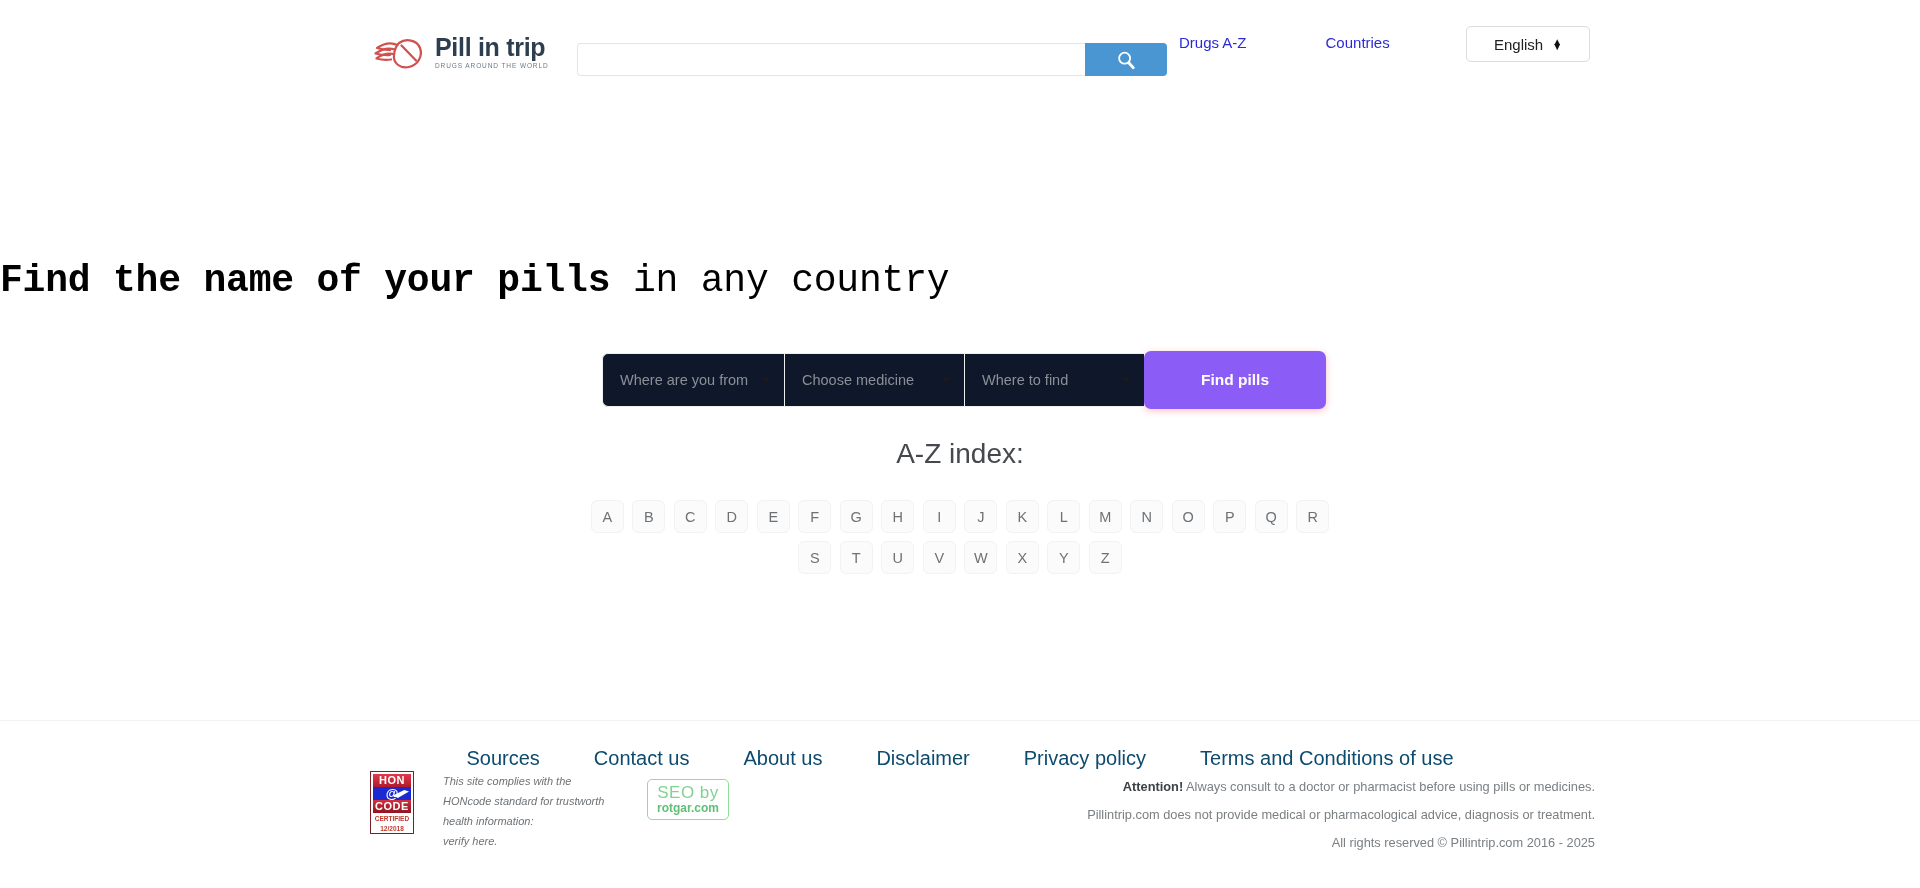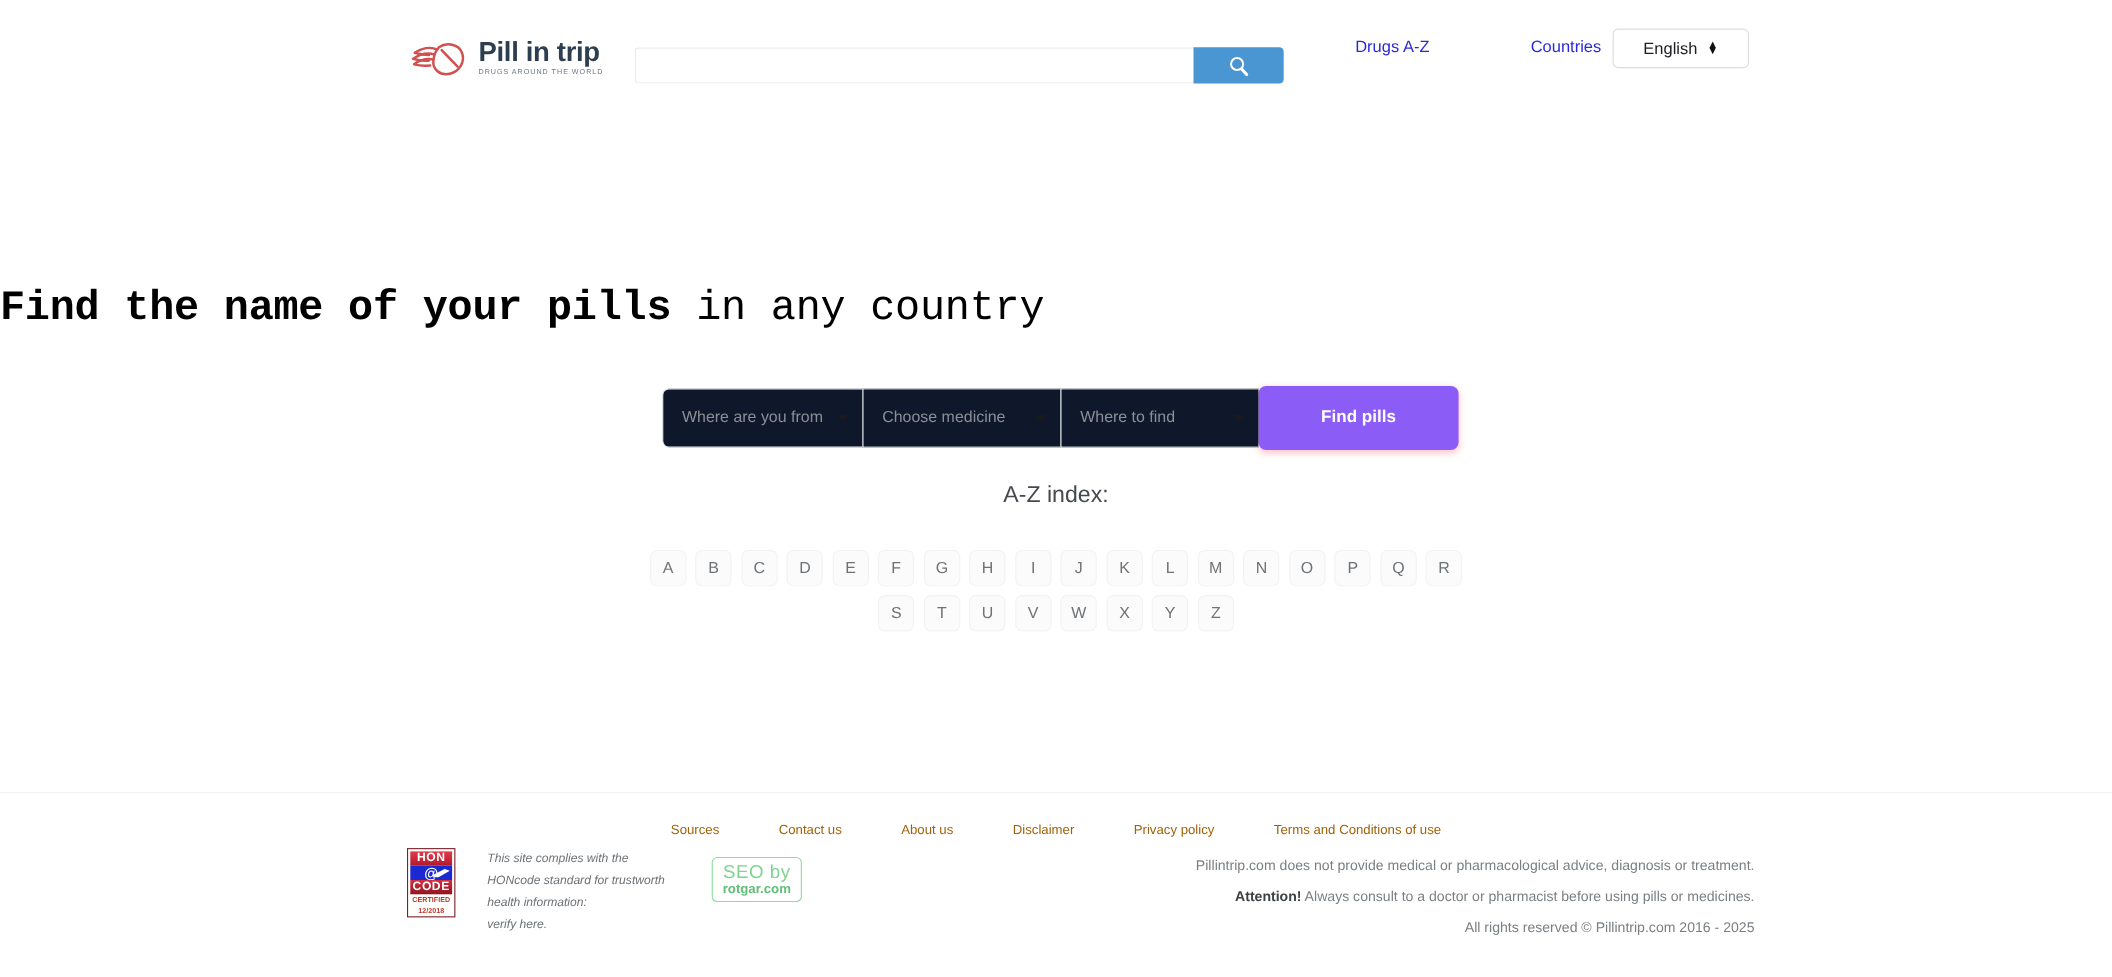--- a/index.html
+++ b/index.html
@@ -92,25 +92,24 @@
     cursor: pointer;
     display: flex;
     align-items: center;
     justify-content: center;
     padding: 0;
   }
   .search-btn svg { display: block; }
 
   .nav-links {
     position: absolute;
-    left: 1232px;
+    left: 1179px;
     top: 34px;
     display: flex;
     align-items: center;
-    gap: 13px;
   }
   .nav-link {
     font-size: 15px;
     color: #2b2bd6;
     text-decoration: none;
     margin-right: 79px;
     white-space: nowrap;
   }
   .lang-select {
     position: absolute;
@@ -208,21 +207,21 @@
     box-shadow: 0 2px 7px rgba(250,63,80,0.32);
     font-family: "Liberation Sans", sans-serif;
   }
 
   .az-title {
     position: absolute;
     top: 350px;
     left: 0;
     width: 100%;
     text-align: center;
-    font-size: 21px;
+    font-size: 28px;
     color: #45494d;
     font-weight: normal;
     margin: 0;
   }
 
   .az-rows {
     position: absolute;
     top: 412px;
     left: 0;
     width: 100%;
@@ -258,22 +257,22 @@
   .footer-nav {
     position: absolute;
     top: 26px;
     left: 0;
     width: 100%;
     display: flex;
     justify-content: center;
     gap: 54px;
   }
   .footer-nav a {
-    font-size: 12px;
-    color: #a16207;
+    font-size: 20px;
+    color: #0c4a6e;
     text-decoration: none;
     white-space: nowrap;
   }
 
   .footer-badges {
     position: absolute;
     top: 50px;
     left: 370px;
     display: flex;
     align-items: flex-start;
@@ -506,19 +505,19 @@
       <div>verify here.</div>
     </div>
 
     <div class="seo-badge">
       <div class="seo-top">SEO by</div>
       <div class="seo-bot">rotgar.com</div>
     </div>
   </div>
 
   <div class="footer-disclaimer">
-    <div>Pillintrip.com does not provide medical or pharmacological advice, diagnosis or treatment.</div>
     <div>
       <b>Attention!</b><span> Always consult to a doctor or pharmacist before using pills or medicines.</span>
     </div>
+    <div>Pillintrip.com does not provide medical or pharmacological advice, diagnosis or treatment.</div>
     <div>All rights reserved © Pillintrip.com 2016 - 2025</div>
   </div>
 </div>
 
 </body></html>

